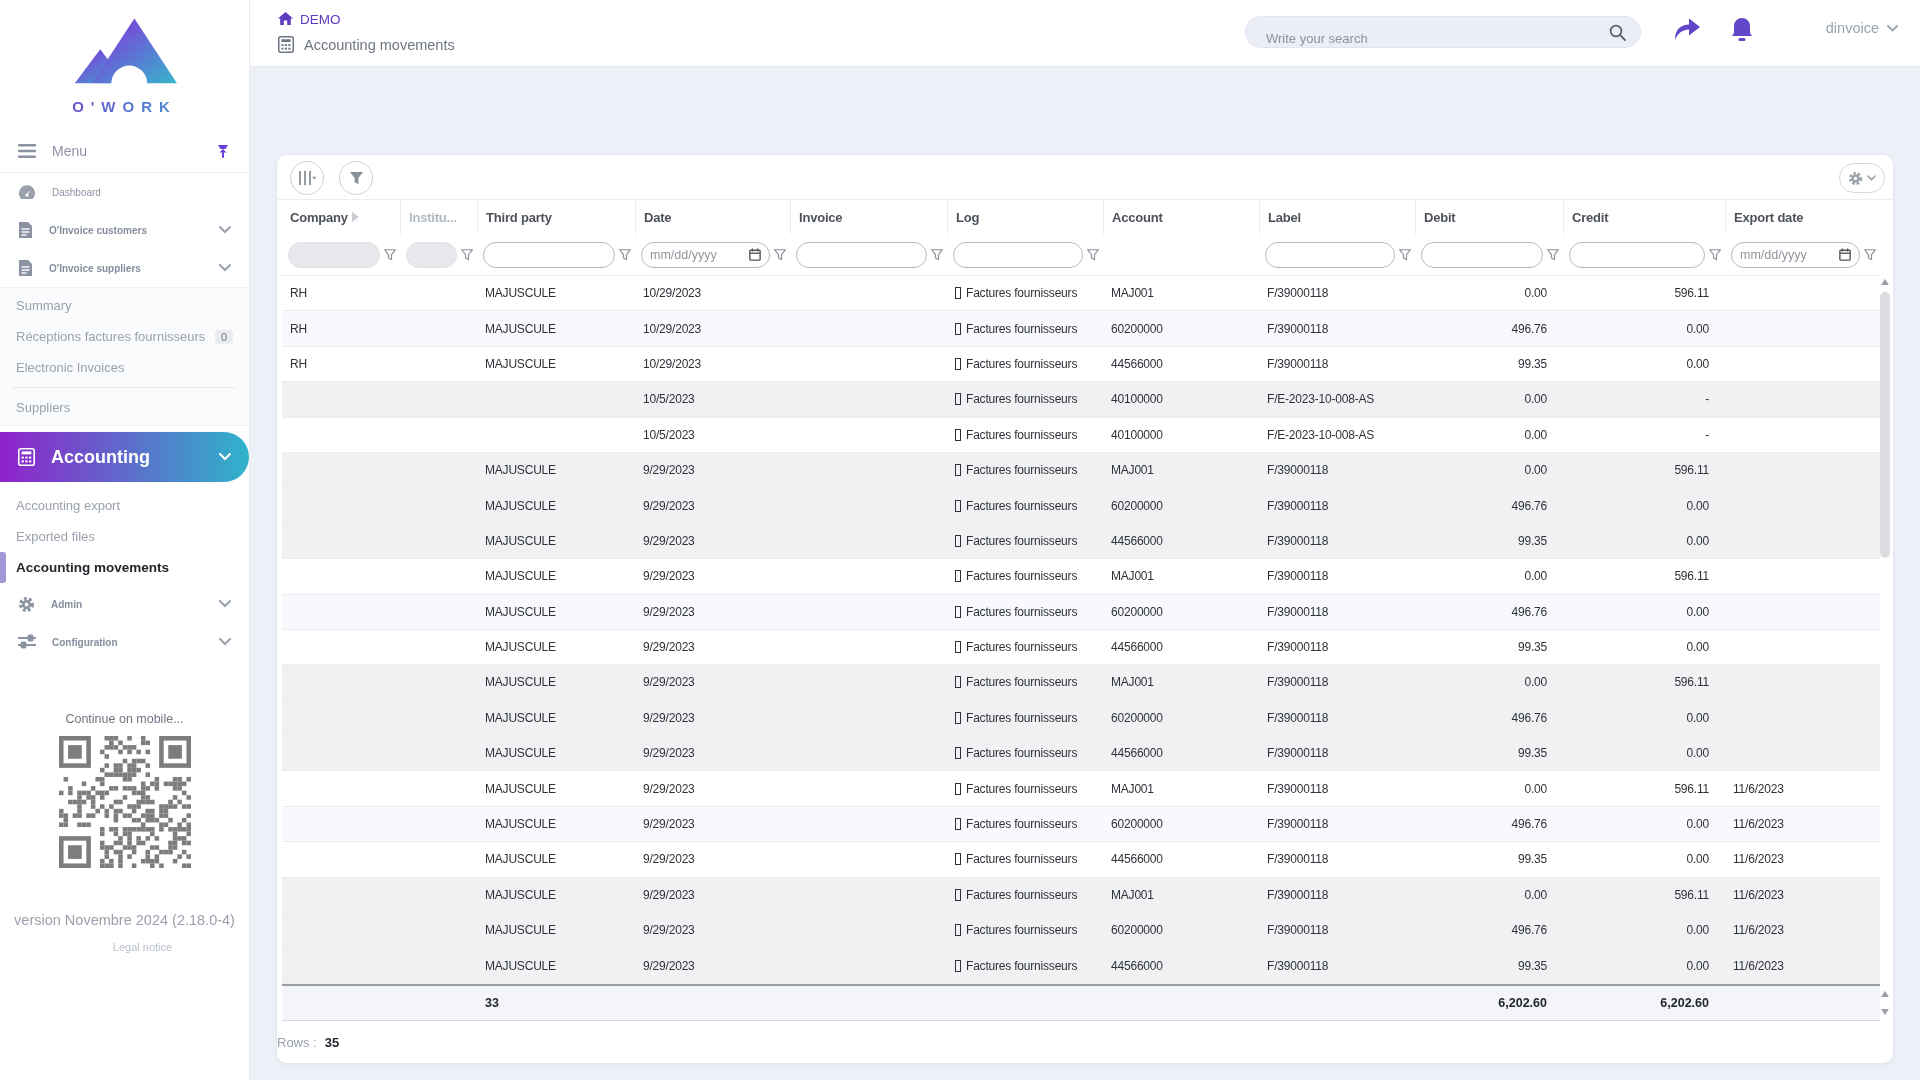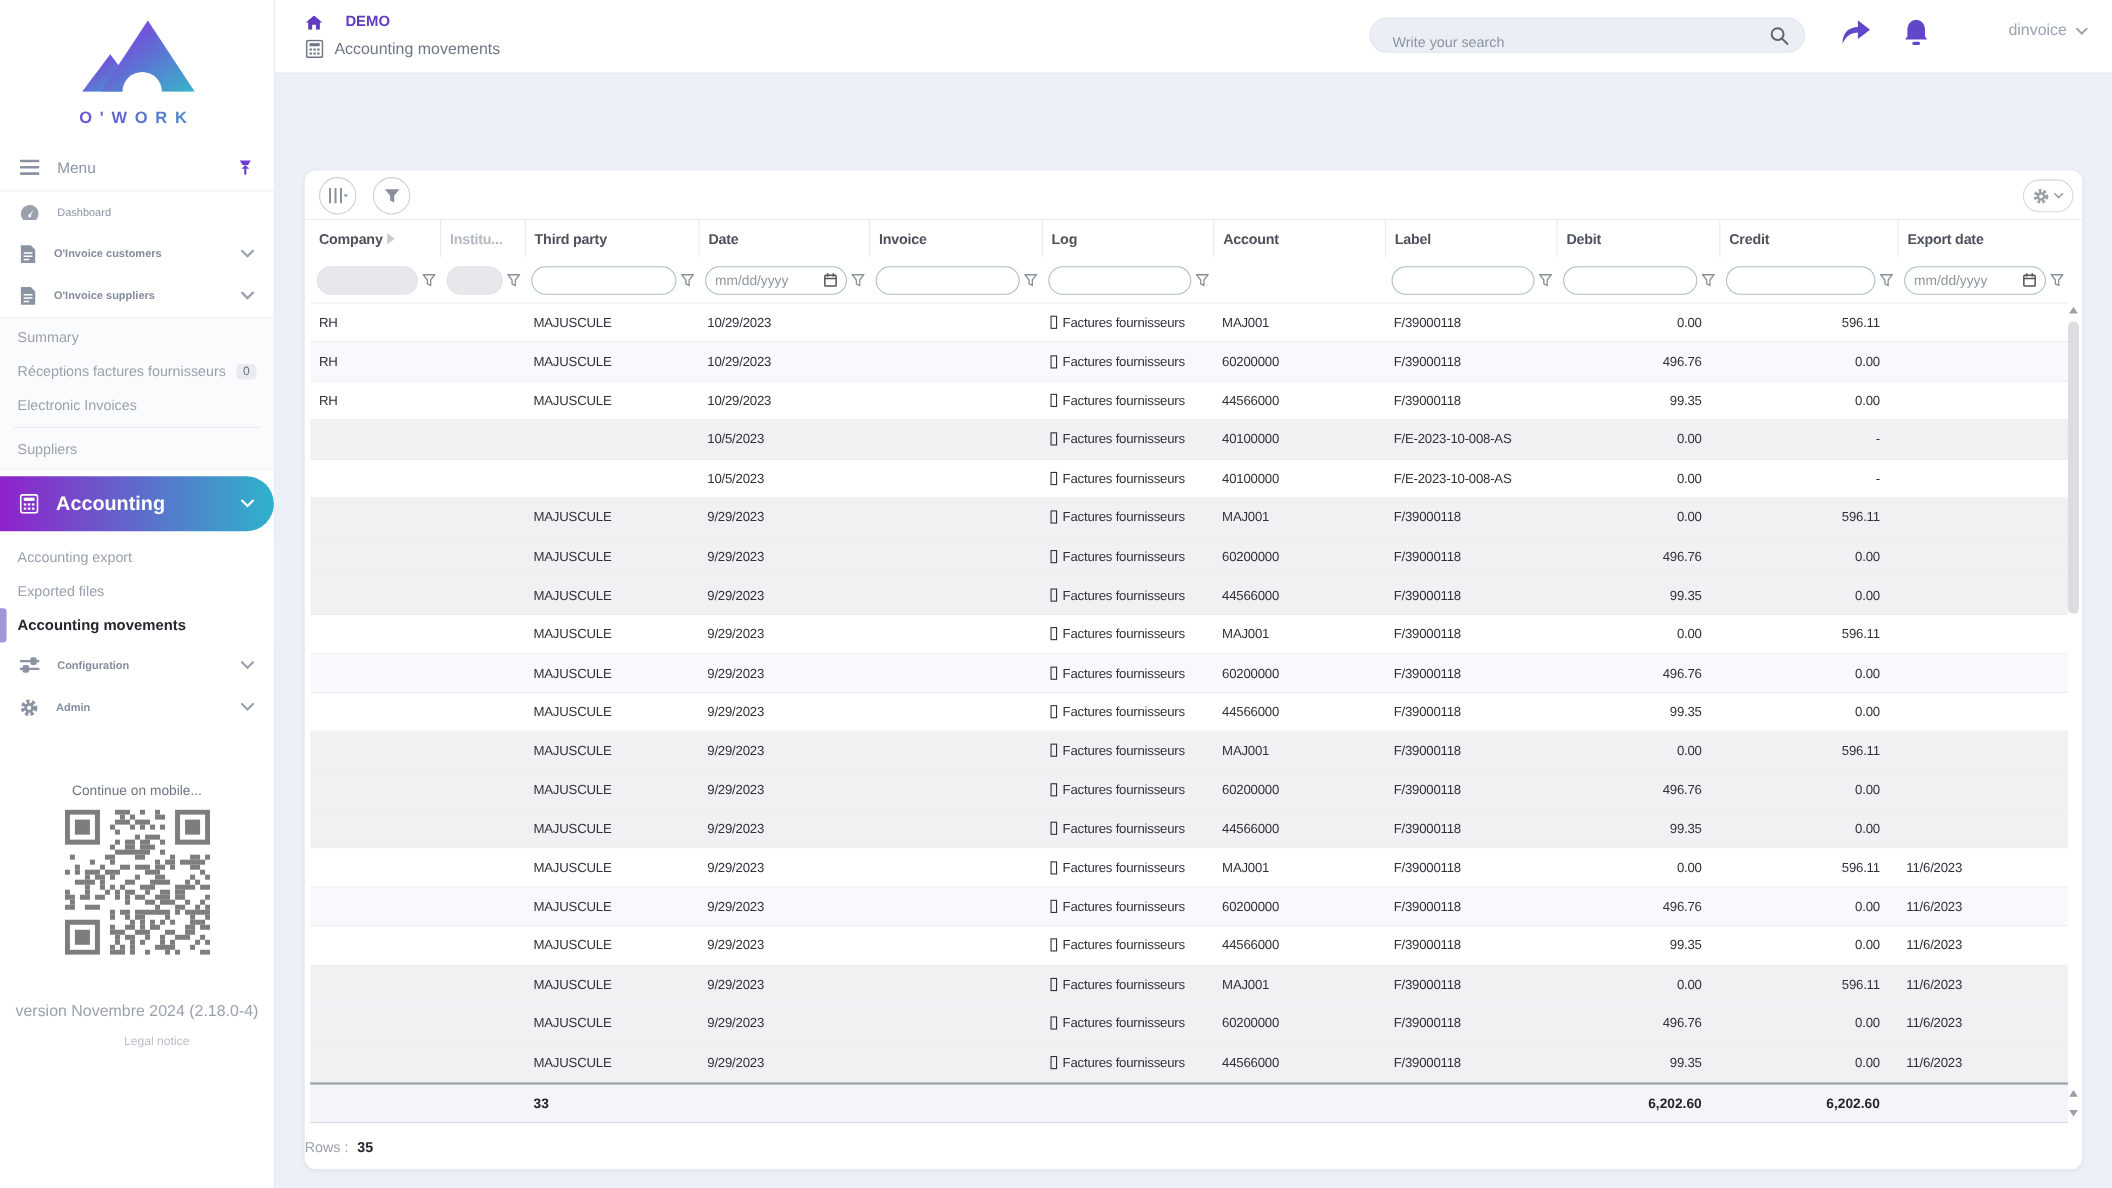--- a/index.html
+++ b/index.html
@@ -27,21 +27,21 @@
   .accounting-active { display:flex; align-items:center; height:50px; padding:0 18px; margin:6px 0; background:linear-gradient(90deg,#8f22cb,#2fb3cb); border-radius:0 28px 28px 0; color:#fff; font-size:18px; font-weight:bold; cursor:pointer; }
   .accounting-active .lbl { margin-left:16px; flex:1; }
   .mobile-block { position:absolute; left:0; top:712px; width:100%; text-align:center; }
   .mobile-txt { font-size:12.5px; color:#6f7683; }
   .qr-box { margin:10px auto 0; width:132px; height:132px; }
   .version-txt { position:absolute; left:0; top:912px; width:100%; text-align:center; font-size:14.5px; color:#9aa1ad; }
   .legal-txt { position:absolute; left:0; top:941px; width:100%; text-align:center; font-size:11px; color:#b9bfc9; cursor:pointer;padding-left:36px; }
 
   
   .topbar { position:absolute; left:250px; top:0; width:1670px; height:67px; background:#fff; border-bottom:1px solid #e3e6ee; }
-  .crumb { position:absolute; left:28px; top:12px; display:flex; align-items:flex-end; gap:21px; color:#5e3bbf; font-size:13.5px; font-weight:bold; }
+  .crumb { position:absolute; left:28px; top:12px; display:flex; align-items:flex-start; gap:7px; color:#5e3bbf; font-size:13.5px; font-weight:normal; }
   .page-title-row { position:absolute; left:28px; top:36px; display:flex; align-items:center; gap:10px; color:#6f7683; font-size:14.5px; }
   .search-pill { position:absolute; left:995px; top:16px; width:396px; height:32px; background:#ecEEf6; background:#eceef6; border:1px solid #e2e5ef; border-radius:16px; display:flex; align-items:center; padding:0 14px 0 20px; }
   .search-pill input { border:none; outline:none; background:transparent; flex:1; font-size:13px; color:#444; font-family:"Liberation Sans",sans-serif;margin-top:13px; }
   .search-pill input::placeholder { color:#8a93a3; }
   .top-ico { position:absolute; top:16px; cursor:pointer; }
   .user-chip { position:absolute; right:22px; top:20px; display:flex; align-items:center; gap:8px; color:#9aa3b0; font-size:14.5px; cursor:pointer; }
 
   
   .card { position:absolute; left:277px; top:155px; width:1616px; height:908px; background:#fff; border-radius:10px; box-shadow:0 1px 4px rgba(40,50,90,.08); }
   .toolbar { position:absolute; left:0; top:0; width:100%; height:45px; border-bottom:1px solid #ebedf0; }
@@ -203,41 +203,41 @@
       </div>
     <div class="sub-item">
         <span>Exported files</span>
       </div>
     <div class="sub-item active">
         <span>Accounting movements</span>
       </div>
   </div>
 
   <div class="side-item semibold">
+    <svg width="17" height="17" viewBox="0 0 17 17">
+        <circle cx="8.5" cy="8.5" r="5.4" fill="none" stroke="#8b93a3" stroke-width="4.2" stroke-dasharray="2.6 1.9"></circle>
+        <circle cx="8.5" cy="8.5" r="4.4" fill="#8b93a3"></circle>
+        <circle cx="8.5" cy="8.5" r="1.9" fill="#fff"></circle>
+      </svg>
+    <span class="lbl">Admin</span>
+    <svg class="chev" width="12" height="8" viewBox="0 0 12 8">
+        <path d="M1 1l5 5 5-5" fill="none" stroke="currentColor" stroke-width="2" stroke-linecap="round"></path>
+      </svg>
+  </div>
+
+  <div class="side-item semibold">
     <svg width="18" height="16" viewBox="0 0 18 16">
         <g stroke="#8b93a3" stroke-width="2" fill="#8b93a3">
           <line x1="0" y1="4" x2="18" y2="4"></line>
           <line x1="0" y1="11" x2="18" y2="11"></line>
           <rect x="10.5" y="1.5" width="4" height="5" rx="1"></rect>
           <rect x="3.5" y="8.5" width="4" height="5" rx="1"></rect>
         </g>
       </svg>
     <span class="lbl">Configuration</span>
-    <svg class="chev" width="12" height="8" viewBox="0 0 12 8">
-        <path d="M1 1l5 5 5-5" fill="none" stroke="currentColor" stroke-width="2" stroke-linecap="round"></path>
-      </svg>
-  </div>
-
-  <div class="side-item semibold">
-    <svg width="17" height="17" viewBox="0 0 17 17">
-        <circle cx="8.5" cy="8.5" r="5.4" fill="none" stroke="#8b93a3" stroke-width="4.2" stroke-dasharray="2.6 1.9"></circle>
-        <circle cx="8.5" cy="8.5" r="4.4" fill="#8b93a3"></circle>
-        <circle cx="8.5" cy="8.5" r="1.9" fill="#fff"></circle>
-      </svg>
-    <span class="lbl">Admin</span>
     <svg class="chev" width="12" height="8" viewBox="0 0 12 8">
         <path d="M1 1l5 5 5-5" fill="none" stroke="currentColor" stroke-width="2" stroke-linecap="round"></path>
       </svg>
   </div>
 
   <div class="mobile-block">
     <div class="mobile-txt">Continue on mobile...</div>
     <svg id="qr" class="qr-box" viewBox="0 0 29 29">
         <rect x="10" y="0" width="1" height="1" fill="#7d7d80"></rect>
         <rect x="11" y="0" width="1" height="1" fill="#7d7d80"></rect>

